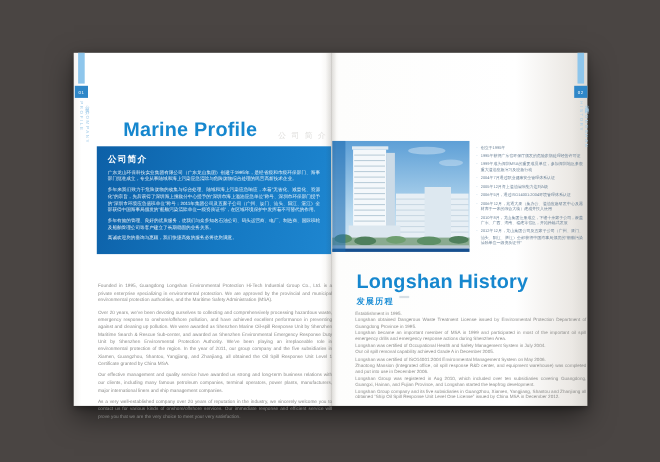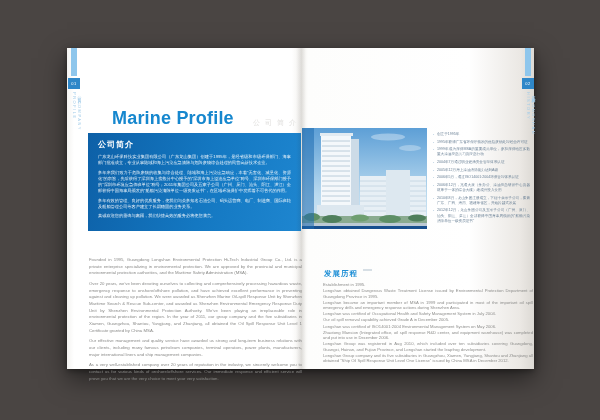--- a/index.html
+++ b/index.html
@@ -175,20 +175,21 @@
     <div class="mi">1995年获得广东省环保厅颁发的危险废物处理经营许可证</div>
     <div class="mi">1999年成为深圳MSA的重要成员单位，参加深圳地区多数重大溢油应急演习及应急行动</div>
     <div class="mi">2004年7月通过职业健康安全管理体系认证</div>
     <div class="mi">2005年12月海上溢油清除能力达到A级</div>
     <div class="mi">2006年5月，通过ISO14001:2004环境管理体系认证</div>
     <div class="mi">2006年12月，兆通大厦（集办公、溢油应急研发中心及器材库于一体的综合大楼）建成并投入使用</div>
     <div class="mi">2010年8月，龙山集团注册成立，下辖十余家子公司，覆盖广东、广西、海南、福建等省区，开始跨越式发展</div>
     <div class="mi">2012年12月，龙山集团公司及五家子公司（广州、厦门、汕头、阳江、湛江）全部获得中国海事局颁发的“船舶污染清除单位一级资质证书”</div>
   </div>
 
+  <div class="title-en title-right">Longshan History</div>
   <div class="subtitle-right">
     <span>发展历程</span>
     <span class="subtitle-dash"></span>
   </div>
 
   <div class="en-block-right">
     <p>Establishment in 1995.</p>
     <p>Longshan obtained Dangerous Waste Treatment License issued by Environmental Protection Department of Guangdong Province in 1995.</p>
     <p>Longshan became an important member of MSA in 1999 and participated in most of the important oil spill emergency drills and emergency response actions during Shenzhen Area.</p>
     <p>Longshan was certified of Occupational Health and Safety Management System in July 2004.</p>

